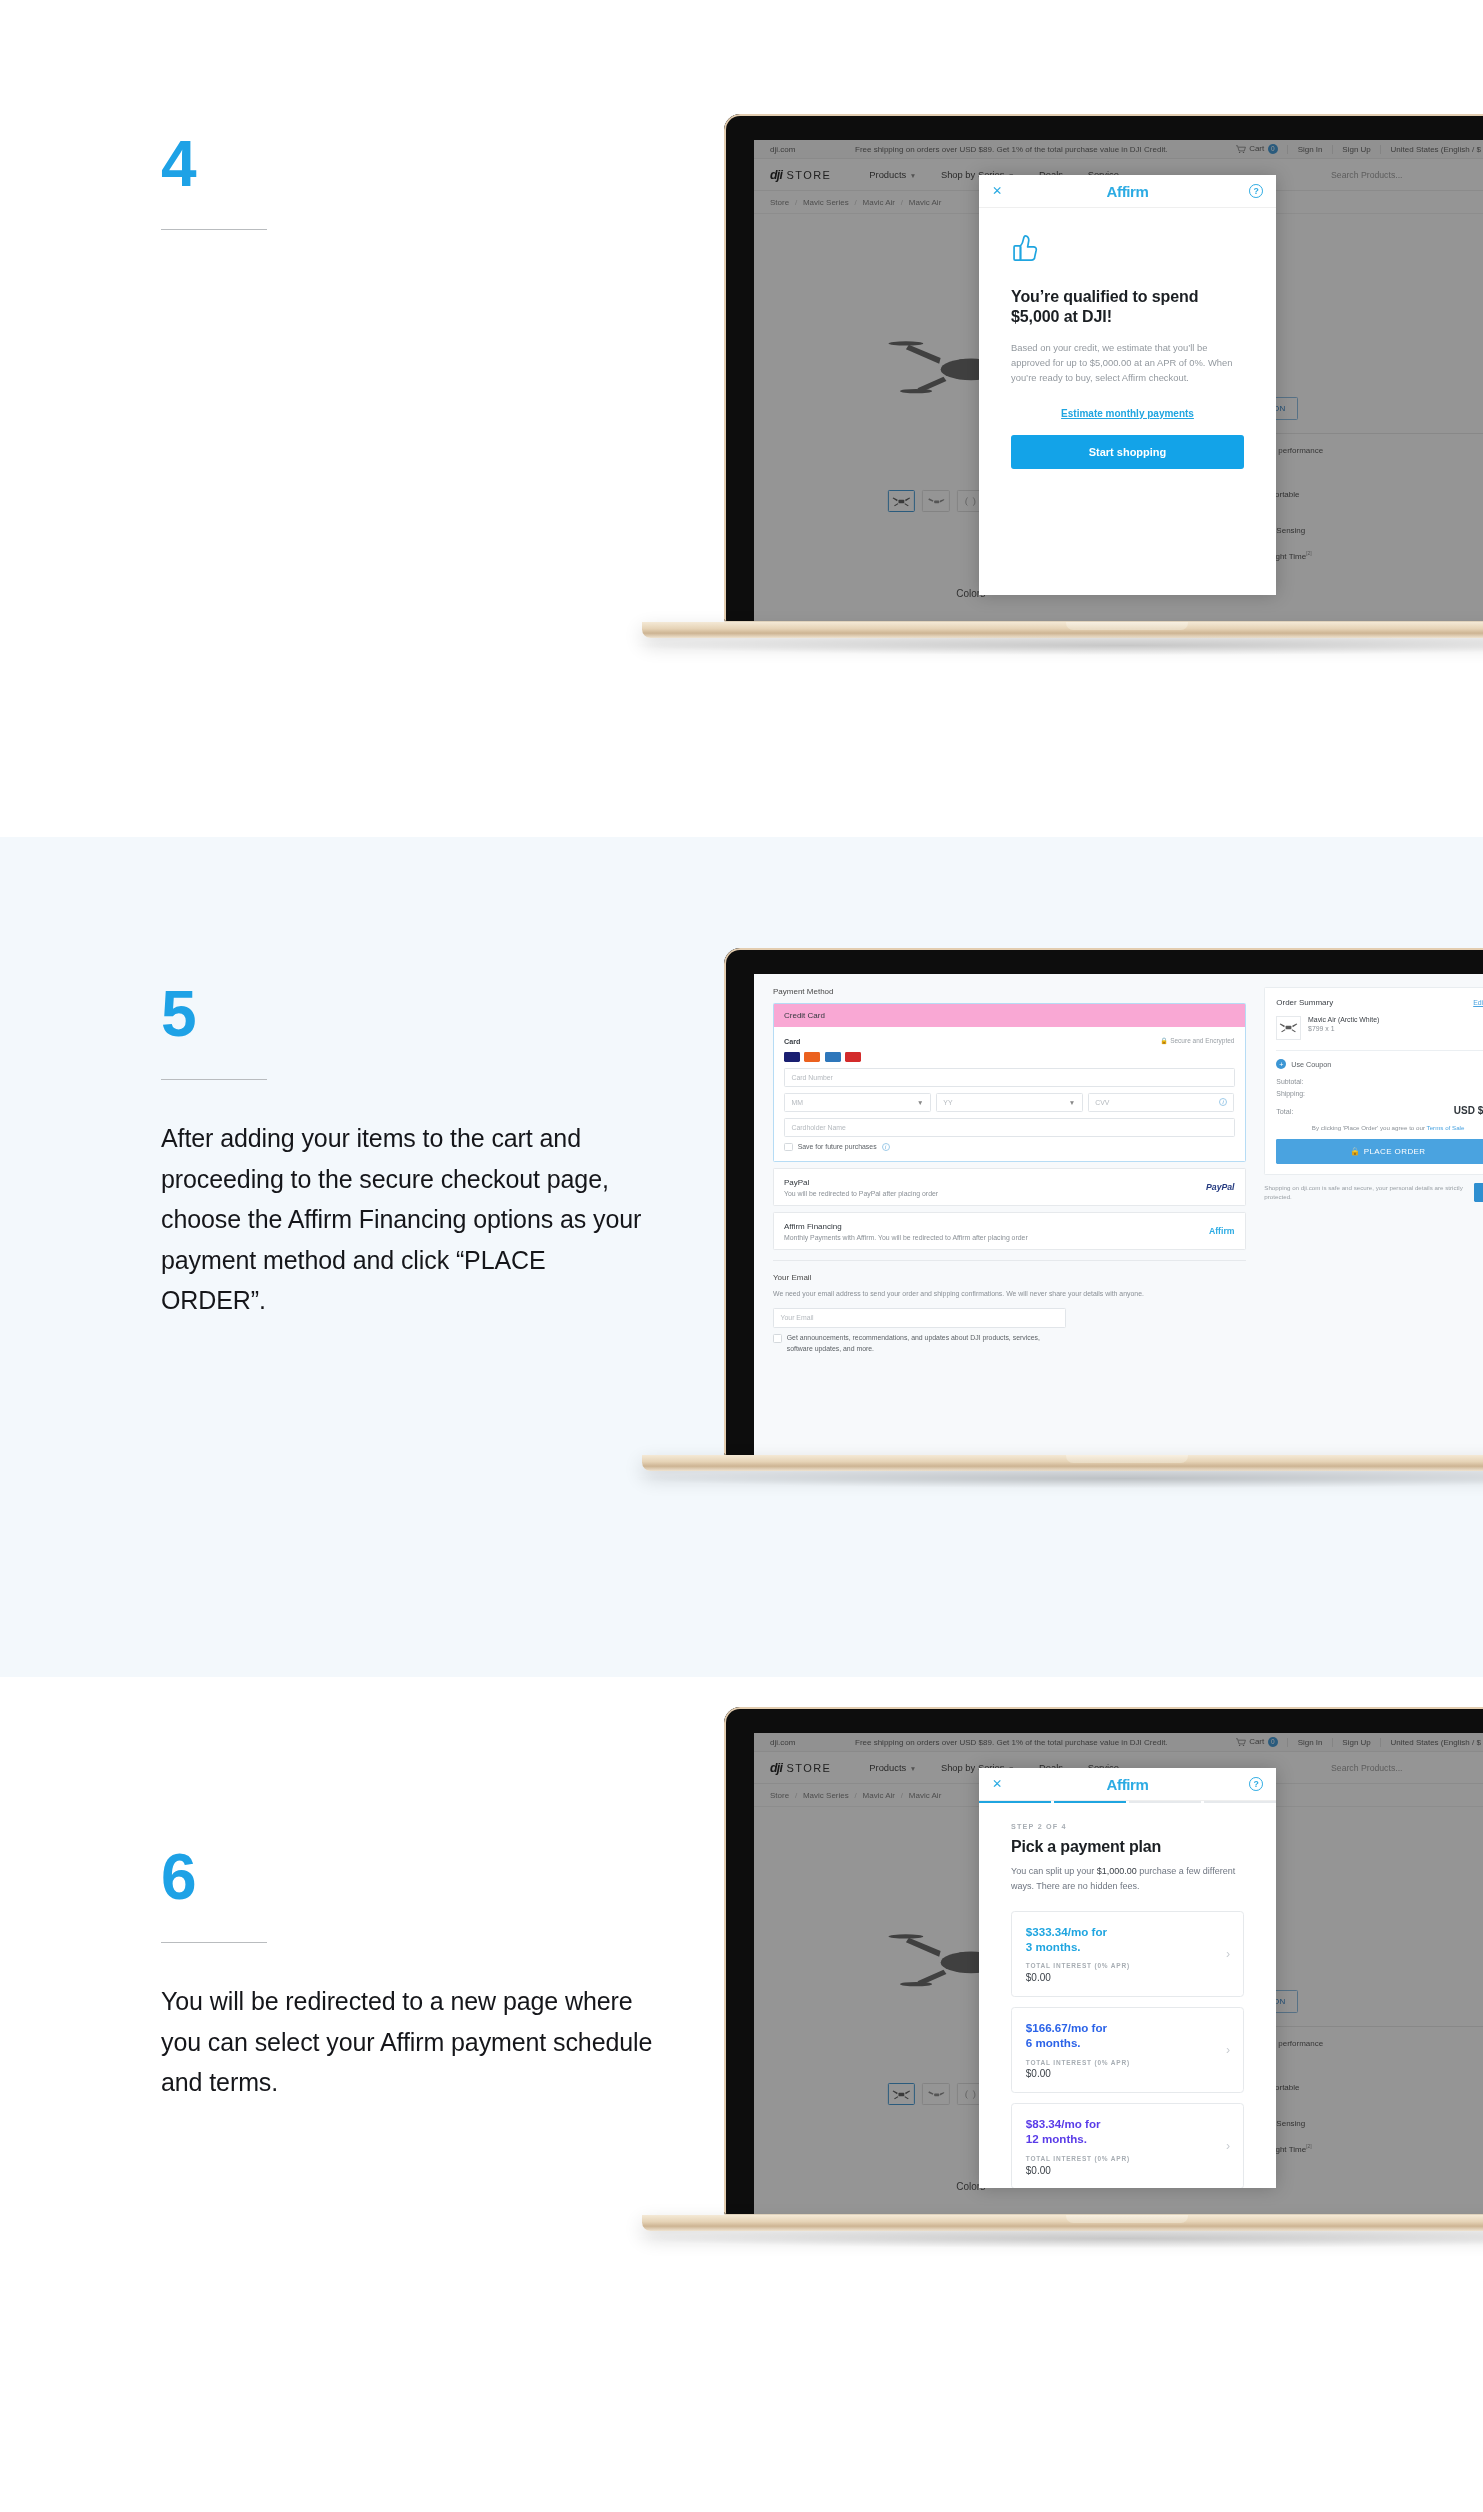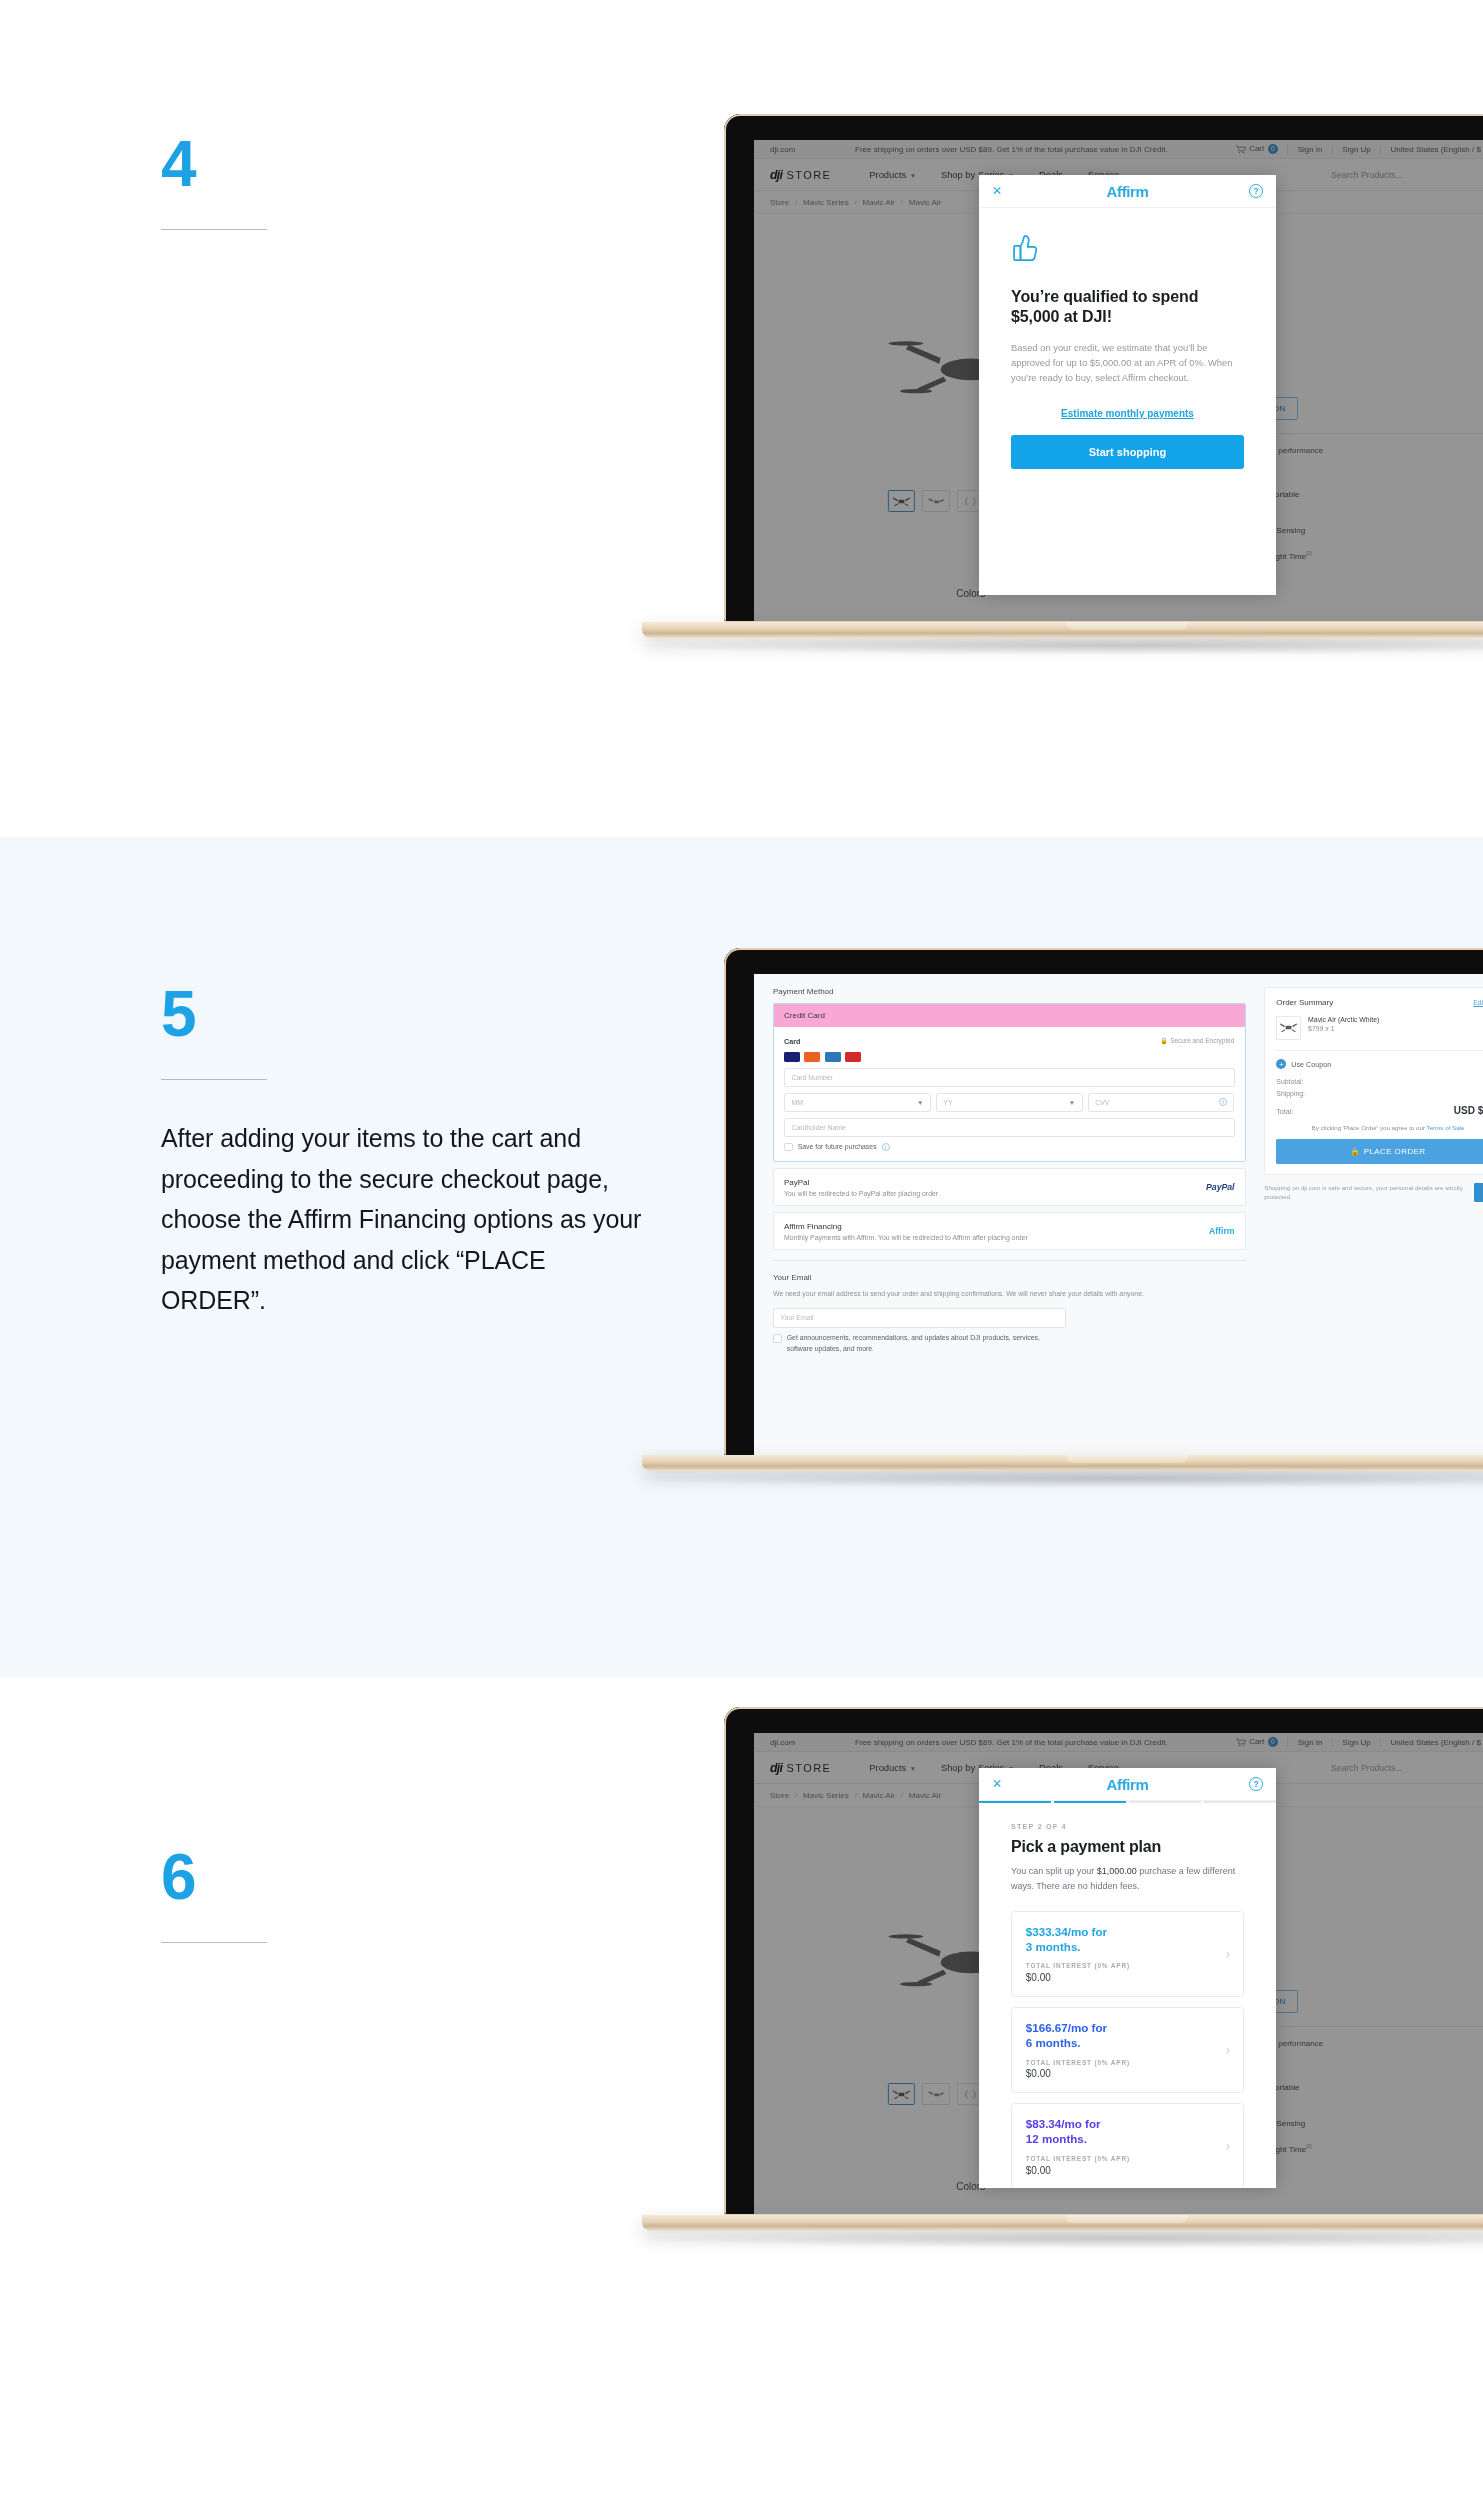--- a/index.html
+++ b/index.html
@@ -609,20 +609,21 @@
       <div class="base" style="left:642px; top:618px; width:969px;"></div>
       <div class="base-shadow" style="left:637px; top:632px; width:978px;"></div>
     </div>
   </div>
 
   <div class="section sec-6">
 
     <div class="copy" style="top:168px;">
       <div class="step-num">6</div>
       <div class="rule"></div>
+      <div class="copy-text">You will be redirected to a new page where you can select your Affirm payment schedule and terms.</div>
     </div>
 
     <div class="laptop">
       <div class="lid" style="left:724px; top:30px; width:804px; height:507px;">
         <div class="screen" style="left:30px; top:26px; width:774px; height:481px;">
 
           <div class="dji-page">
             <div class="dji-topbar">
               <div class="dom">dji.com</div>
               <div class="promo">Free shipping on orders over USD $89. Get 1% of the total purchase value in DJI Credit.</div>

